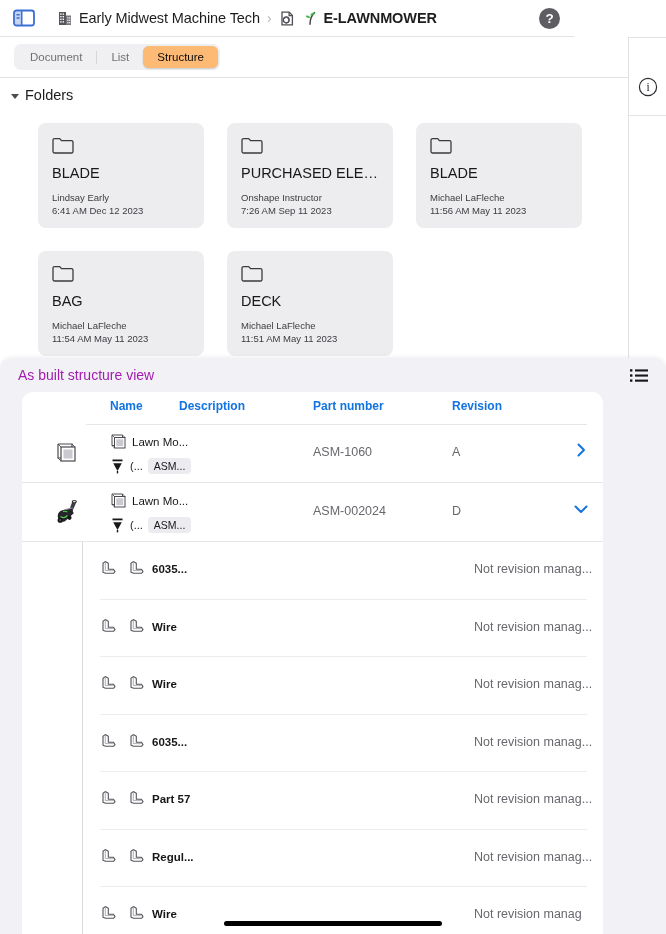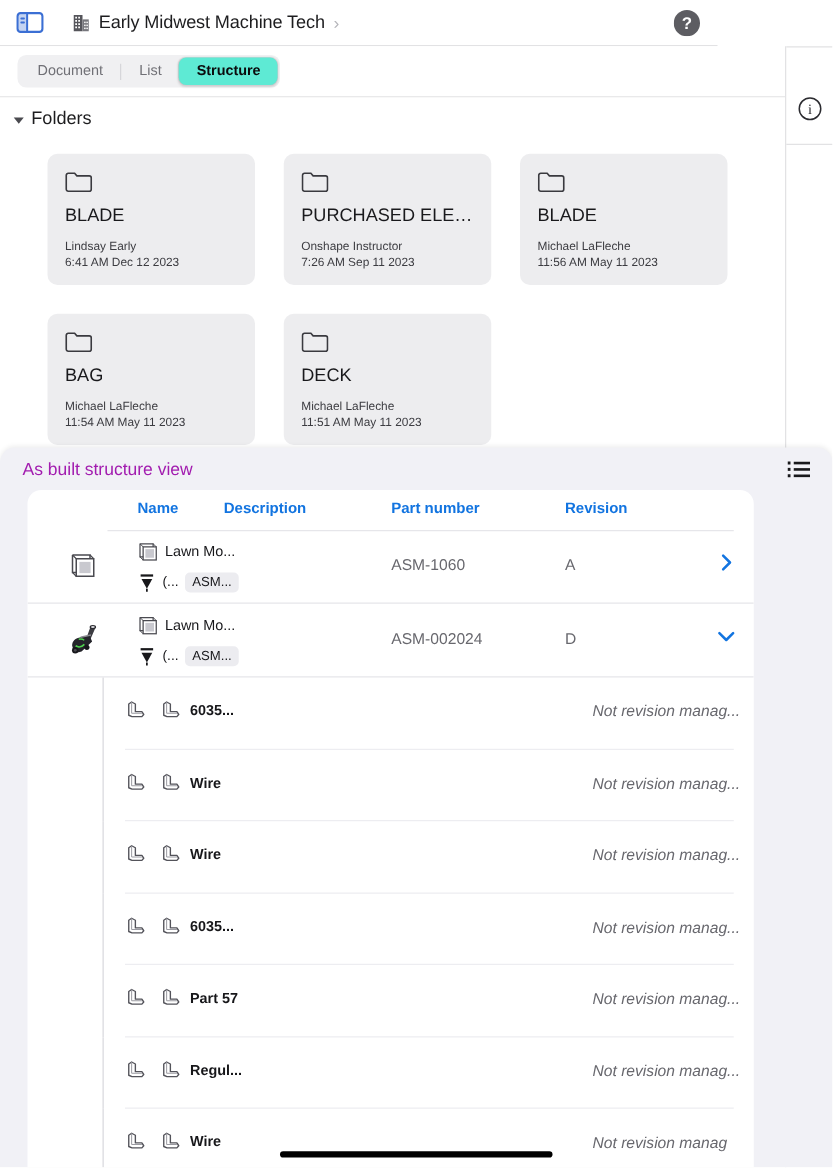--- a/index.html
+++ b/index.html
@@ -71,23 +71,23 @@
     height: 22px; line-height: 22px;
     padding: 0 14px;
     font-size: 11.5px;
     color: #707076;
     border-radius: 6px;
     cursor: pointer;
     white-space: nowrap;
     display: flex; align-items: center;
   }
   .seg.active {
-    background: #5eead4;
+    background: #fdba74;
     color: #0b0b0c;
-    font-weight: 700;
+    font-weight: 400;
     box-shadow: 0 1px 2px rgba(0,0,0,0.14), 0 0 1px rgba(0,0,0,0.10);
   }
   .seg-div {
     width: 1px; height: 13px; background: #d6d6da;
   }
 
   
   .rightrail {
     position: absolute; top: 37px; right: 0;
     width: 38px; height: 897px;
@@ -263,21 +263,20 @@
   .child-icon-b { position: absolute; left: 106px; top: 18px; width: 17px; height: 17px; }
   .child-name {
     position: absolute; left: 130px; top: 21px;
     font-size: 11.5px; color: #17171a; font-weight: 700;
     white-space: nowrap;
   }
   .child-rev {
     position: absolute; left: 452px; top: 20px;
     font-size: 12.5px; color: #68686e;
     white-space: nowrap;
-    font-style: italic;
   }
   .child-rule {
     position: absolute; left: 78px; right: 16px; bottom: 0;
     height: 1px; background: #ededf1;
   }
 
   
   .home-ind {
     position: absolute; left: 50%; bottom: 8px;
     transform: translateX(-50%);
@@ -321,20 +320,34 @@
           <rect x="10.3" y="9.7" width="1.2" height="1.2" fill="#fff"></rect>
           <rect x="12.1" y="9.7" width="1.2" height="1.2" fill="#fff"></rect>
           <rect x="10.3" y="12.1" width="1.2" height="1.2" fill="#fff"></rect>
           <rect x="12.1" y="12.1" width="1.2" height="1.2" fill="#fff"></rect>
         </svg>
         <span class="bc-text">Early Midwest Machine Tech</span>
       </div>
 
       <span class="bc-sep">›</span>
 
+      <div class="bc-item">
+        <svg width="17" height="17" viewBox="0 0 17 17">
+          <path d="M3 2.2h7.2l3.2 3.2v9.4H3z" fill="none" stroke="#4e4e54" stroke-width="1.3"></path>
+          <path d="M10.1 2.2v3.4h3.3" fill="none" stroke="#4e4e54" stroke-width="1.3"></path>
+          <circle cx="7.2" cy="9.8" r="3" fill="none" stroke="#4e4e54" stroke-width="1.2"></circle>
+          <path d="M7.2 7.3l2.6 1.5v3l-2.6 1.5-2.6-1.5v-3z" fill="none" stroke="#4e4e54" stroke-width="1"></path>
+        </svg>
+        <svg width="16" height="16" viewBox="0 0 16 16">
+          <path d="M8 14.2C8 9.4 9.4 5.4 12.6 2.6" fill="none" stroke="#3d3d42" stroke-width="1.4" stroke-linecap="round"></path>
+          <path d="M13.2 2.2c-2.6.1-4.4 1-5 3.3 2.3.4 4.3-.9 5-3.3z" fill="#45b648"></path>
+          <path d="M8.6 7.6c-1.3-1.9-3.1-2.5-5-1.9.9 2 2.9 2.8 5 1.9z" fill="#45b648"></path>
+        </svg>
+        <span class="bc-text strong">E-LAWNMOWER</span>
+      </div>
     </div>
 
     <div class="help-btn">
       <svg viewBox="0 0 21 21" width="21" height="21">
         <circle cx="10.5" cy="10.5" r="10.5" fill="#5d5d62"></circle>
         <text x="10.5" y="15.2" text-anchor="middle" font-family="'Liberation Sans', sans-serif" font-size="13.5" font-weight="bold" fill="#ffffff">?</text>
       </svg>
     </div>
   </div>
 

